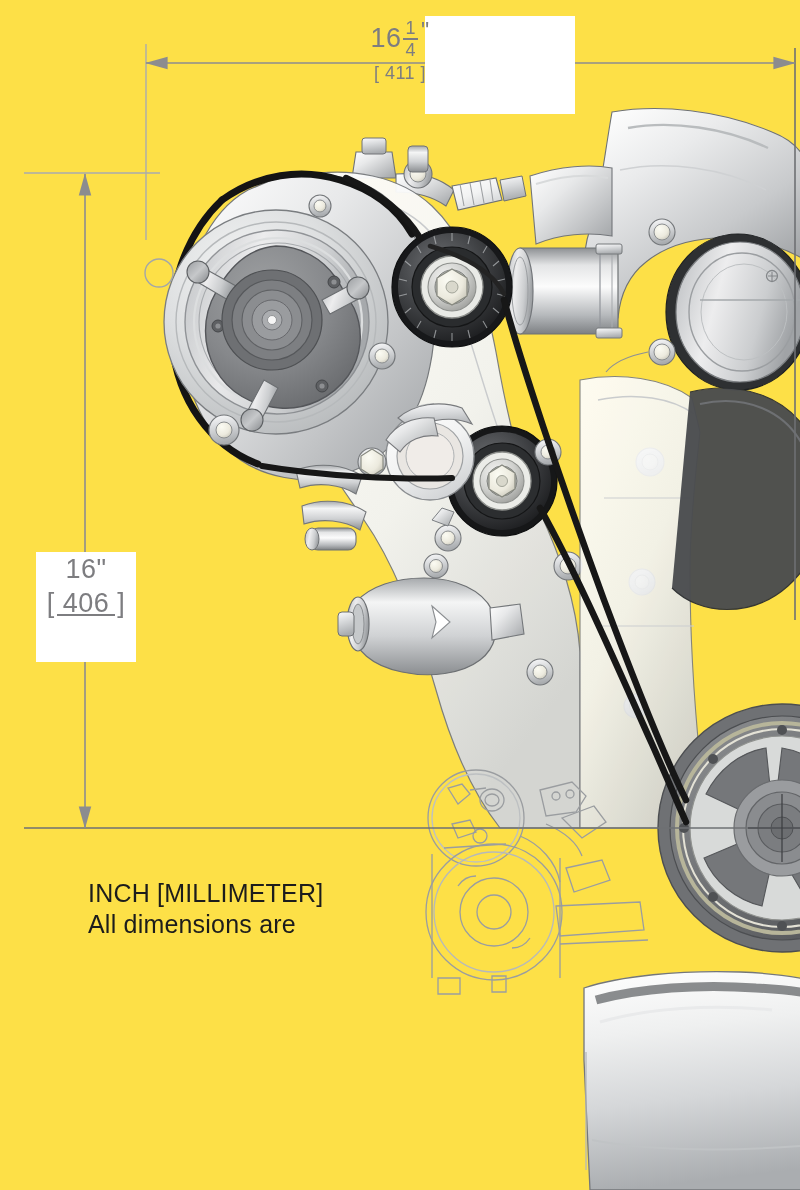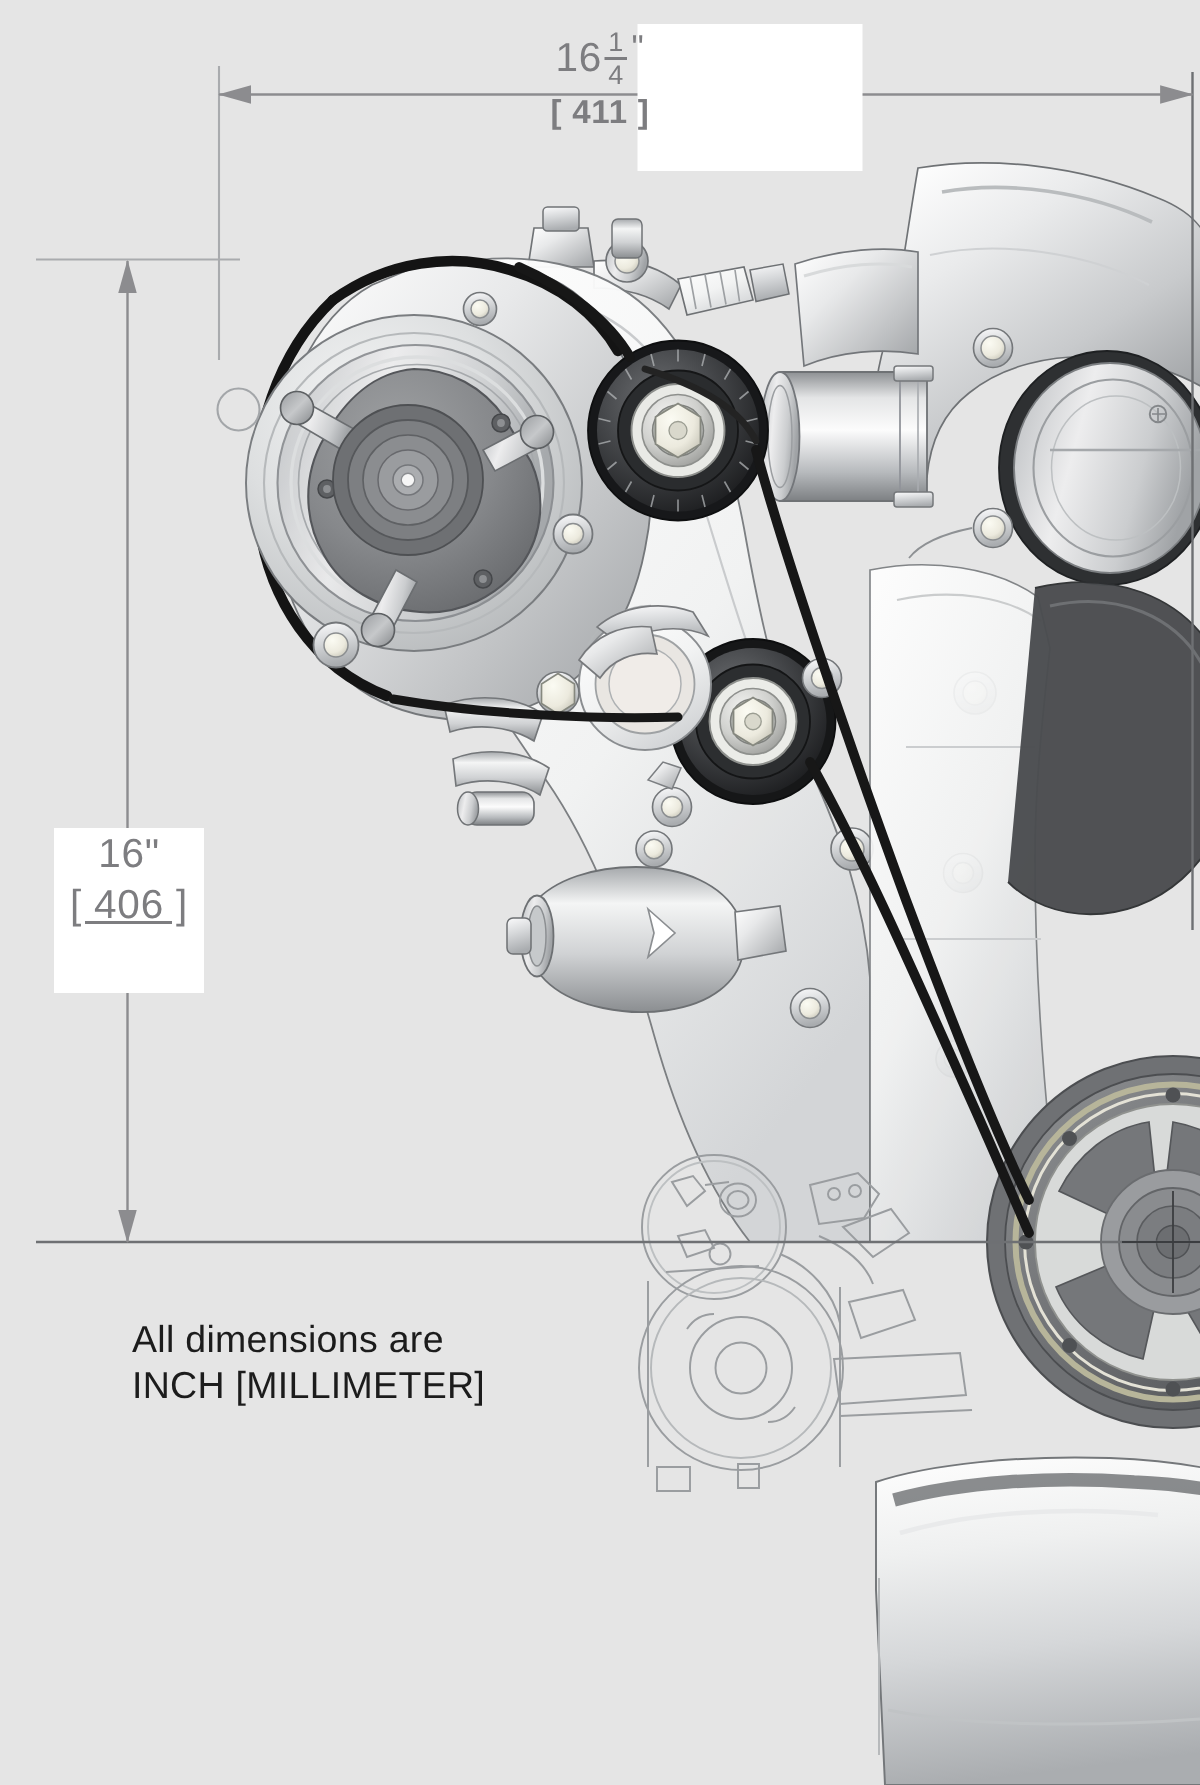--- a/index.html
+++ b/index.html
@@ -8,21 +8,21 @@
     padding: 0;
     background: #ffffff;
   }
   body {
     font-family: "Liberation Sans", sans-serif;
   }
   #page {
     position: relative;
     width: 800px;
     height: 1190px;
-    background: #e5e5e5;
+    background: #fde047;
     overflow: hidden;
   }
   #drawing-svg {
     position: absolute;
     left: 0;
     top: 0;
     width: 800px;
     height: 1190px;
     display: block;
   }
@@ -71,23 +71,22 @@
     margin: 1px 0;
   }
   .frac .den { padding: 0 2px; }
   .inch-mark {
     font-size: 23px;
     position: relative;
     top: -7px;
     margin-left: 1px;
   }
   #dim-top-secondary {
-    font-size: 22px;
+    font-size: 18px;
     margin-top: 6px;
-    font-weight: bold;
   }
   #dim-left-block {
     left: 34px;
     top: 555px;
     width: 104px;
     text-align: center;
     line-height: 1.08;
   }
   #dim-left-primary { font-size: 27px; }
   #dim-left-secondary { font-size: 27px; margin-top: 5px; text-decoration: underline; }
@@ -574,17 +573,17 @@
     </div>
     <div id="dim-top-secondary">[ 411 ]</div>
   </div>
 
   <div class="dim-text" id="dim-left-block">
     <div id="dim-left-primary">16"</div>
     <div id="dim-left-secondary">[ 406 ]</div>
   </div>
 
   <div id="note-block">
+    <div>INCH [MILLIMETER]</div>
     <div>All dimensions are</div>
-    <div>INCH [MILLIMETER]</div>
   </div>
 
 </div>
 
 </body></html>

